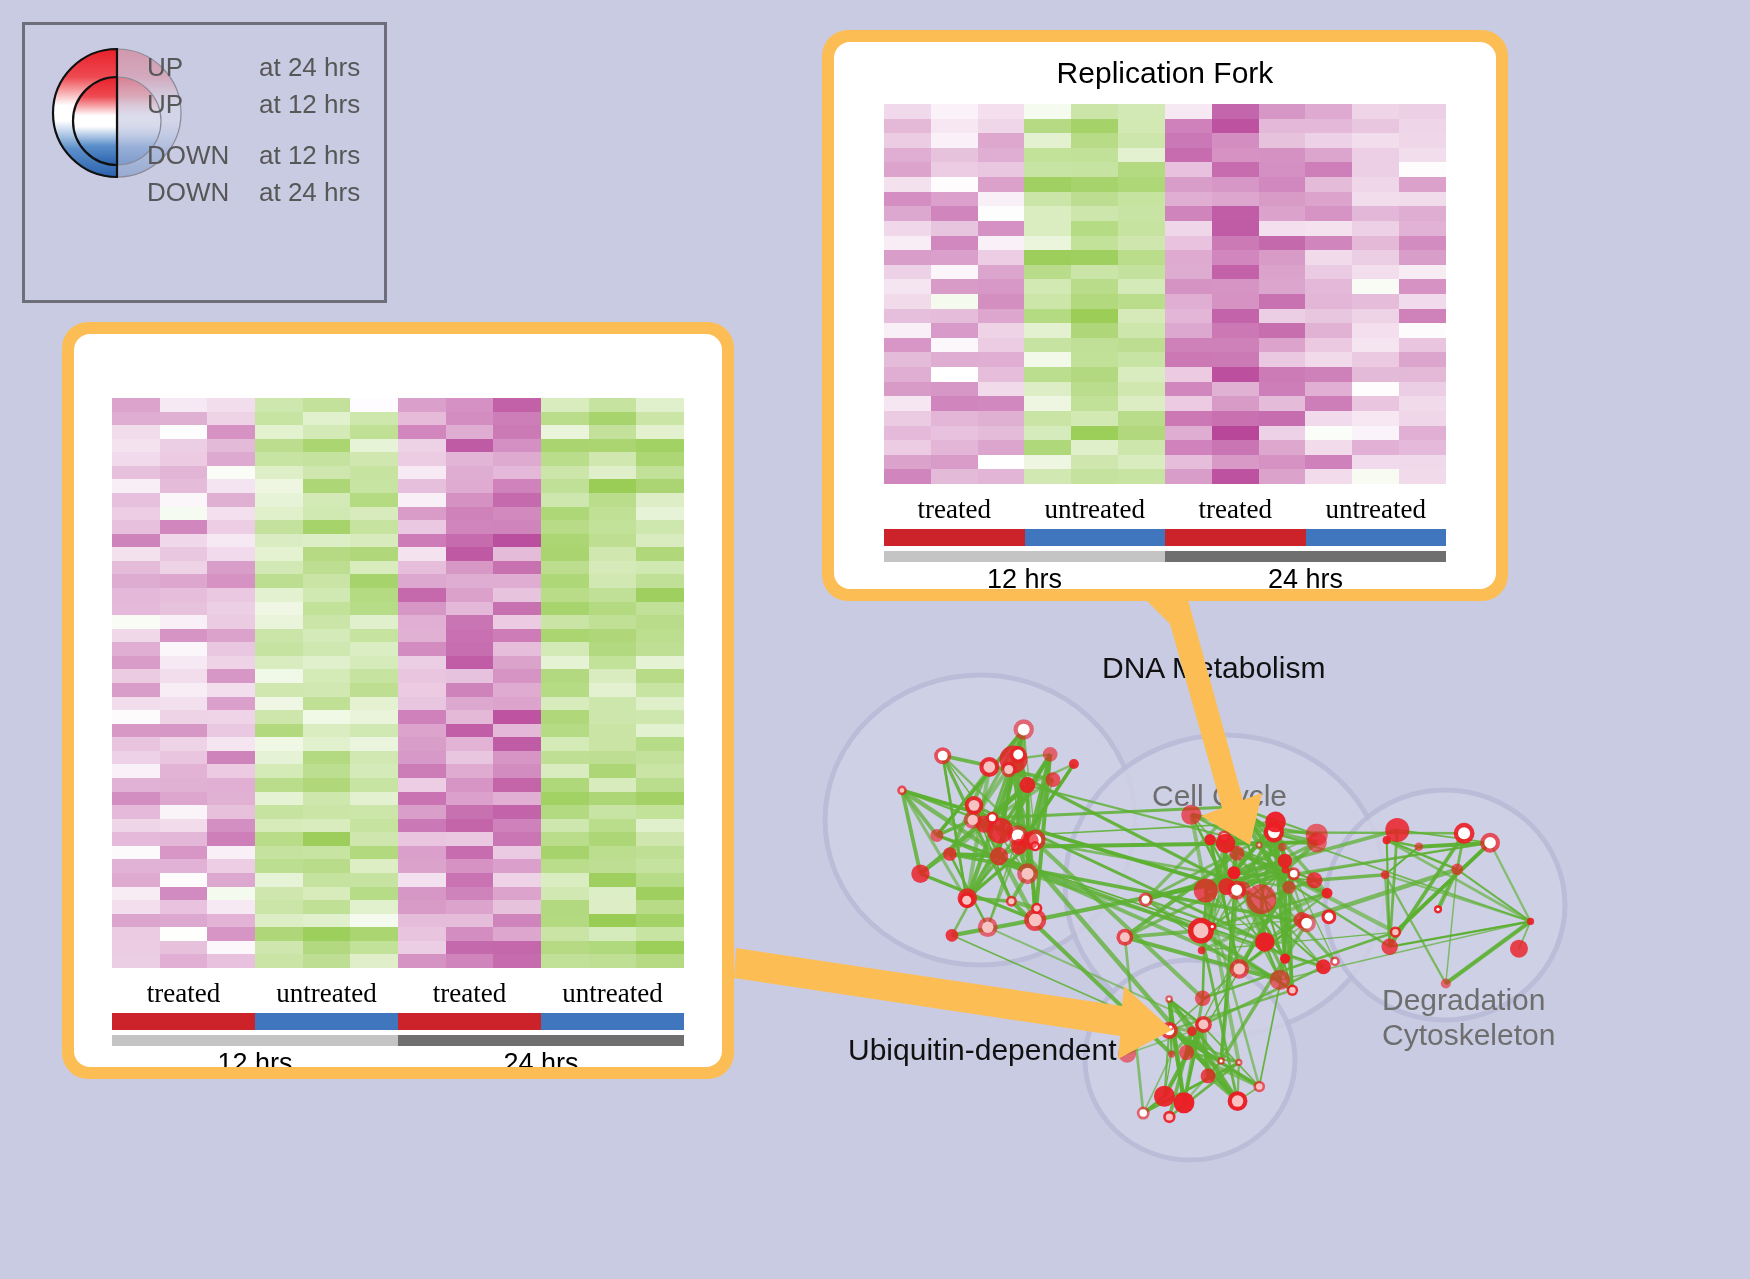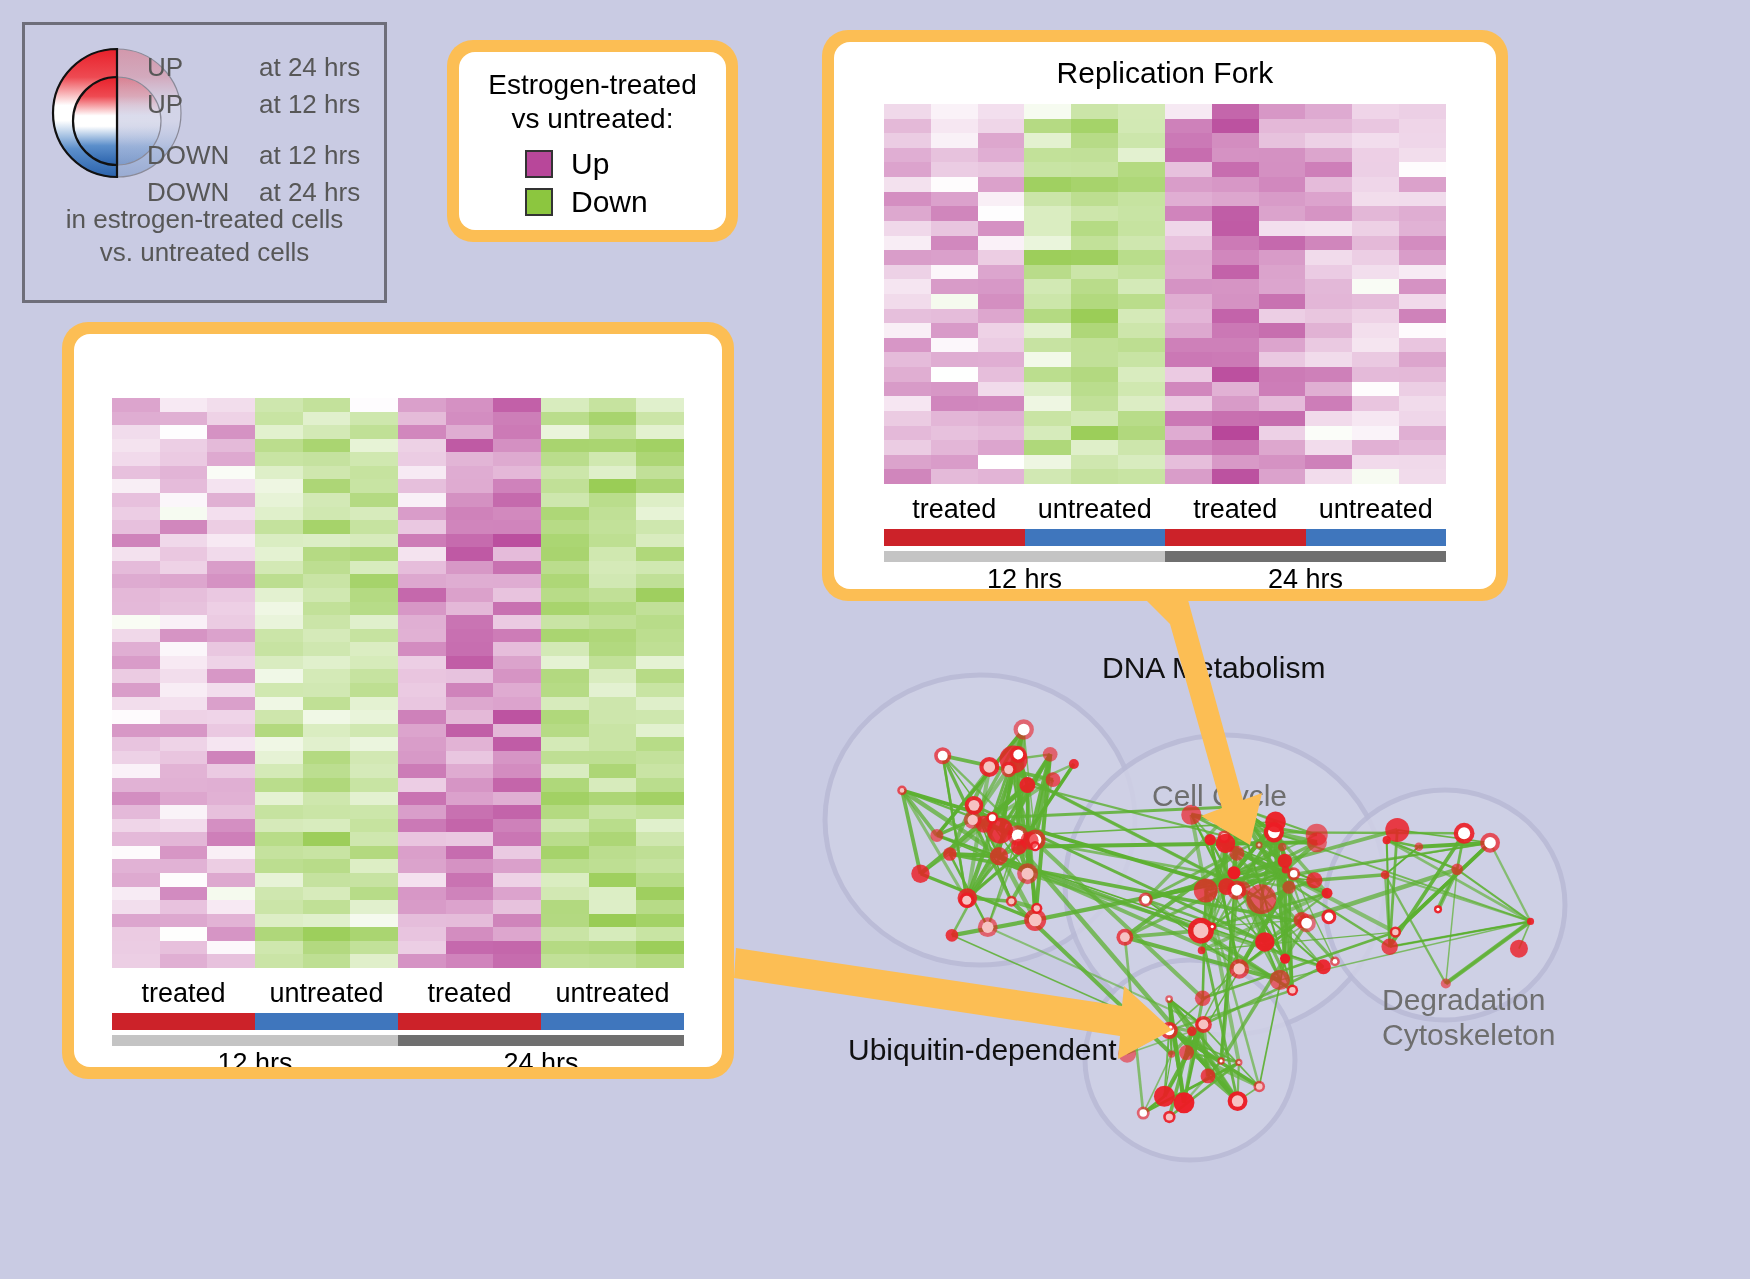--- a/index.html
+++ b/index.html
@@ -62,21 +62,21 @@
     margin-top:14px;font-weight:normal;
   }
   #apc .panel-title{font-size:31px;margin-top:16px;}
 
   
   .hm-grid{display:grid;position:absolute;}
   .hm-cell{width:100%;height:100%;}
 
   
   .axis{position:absolute;}
-  .axis-labels{display:flex;}
+  .axis-labels{display:flex;font-family:Liberation Serif, serif;}
   .axis-labels span{text-align:center;font-size:27px;color:#000;}
   .bar-row{display:flex;margin-top:4px;}
   .bar-row div{height:17px;}
   .time-row{display:flex;margin-top:5px;}
   .time-row div{height:11px;}
   .time-labels{display:flex;margin-top:2px;}
   .time-labels span{text-align:center;font-size:27px;color:#000;}
 
   
   #repfork{left:822px;top:30px;width:686px;height:571px;}
@@ -136,44 +136,22 @@
       <div class="keyrow gap">
         <span class="kw">DOWN</span>
         <span class="kt">at 12 hrs</span>
       </div>
       <div class="keyrow">
         <span class="kw">DOWN</span>
         <span class="kt">at 24 hrs</span>
       </div>
     </div>
 
-    <div class="footnote">
-      <div>in estrogen-treated cells</div>
-      <div>vs. untreated cells</div>
-    </div>
   </div>
 
-  <div class="panel" id="hm-legend">
-    <div class="panel-inner">
-      <div class="ttl">
-        <div>Estrogen-treated</div>
-        <div>vs untreated:</div>
-      </div>
-      <div class="swatch-list">
-        <div class="sw-row">
-          <span class="sw-box" id="sw-up" style="background: rgb(184, 71, 154);"></span>
-          <span class="sw-lbl">Up</span>
-        </div>
-        <div class="sw-row">
-          <span class="sw-box" id="sw-down" style="background: rgb(140, 198, 63);"></span>
-          <span class="sw-lbl">Down</span>
-        </div>
-      </div>
-    </div>
-  </div>
 
   <div class="panel" id="repfork">
     <div class="panel-inner">
       <div class="panel-title">Replication Fork</div>
       <div class="hm-grid" id="grid-rf" style="left: 50px; top: 62px; width: 562px; height: 380px; grid-template-columns: repeat(12, 1fr); grid-template-rows: repeat(26, 1fr);">
           <div class="hm-cell" style="background: rgb(240, 217, 234);"></div>
           <div class="hm-cell" style="background: rgb(250, 242, 248);"></div>
           <div class="hm-cell" style="background: rgb(243, 223, 238);"></div>
           <div class="hm-cell" style="background: rgb(246, 251, 240);"></div>
           <div class="hm-cell" style="background: rgb(203, 229, 168);"></div>

